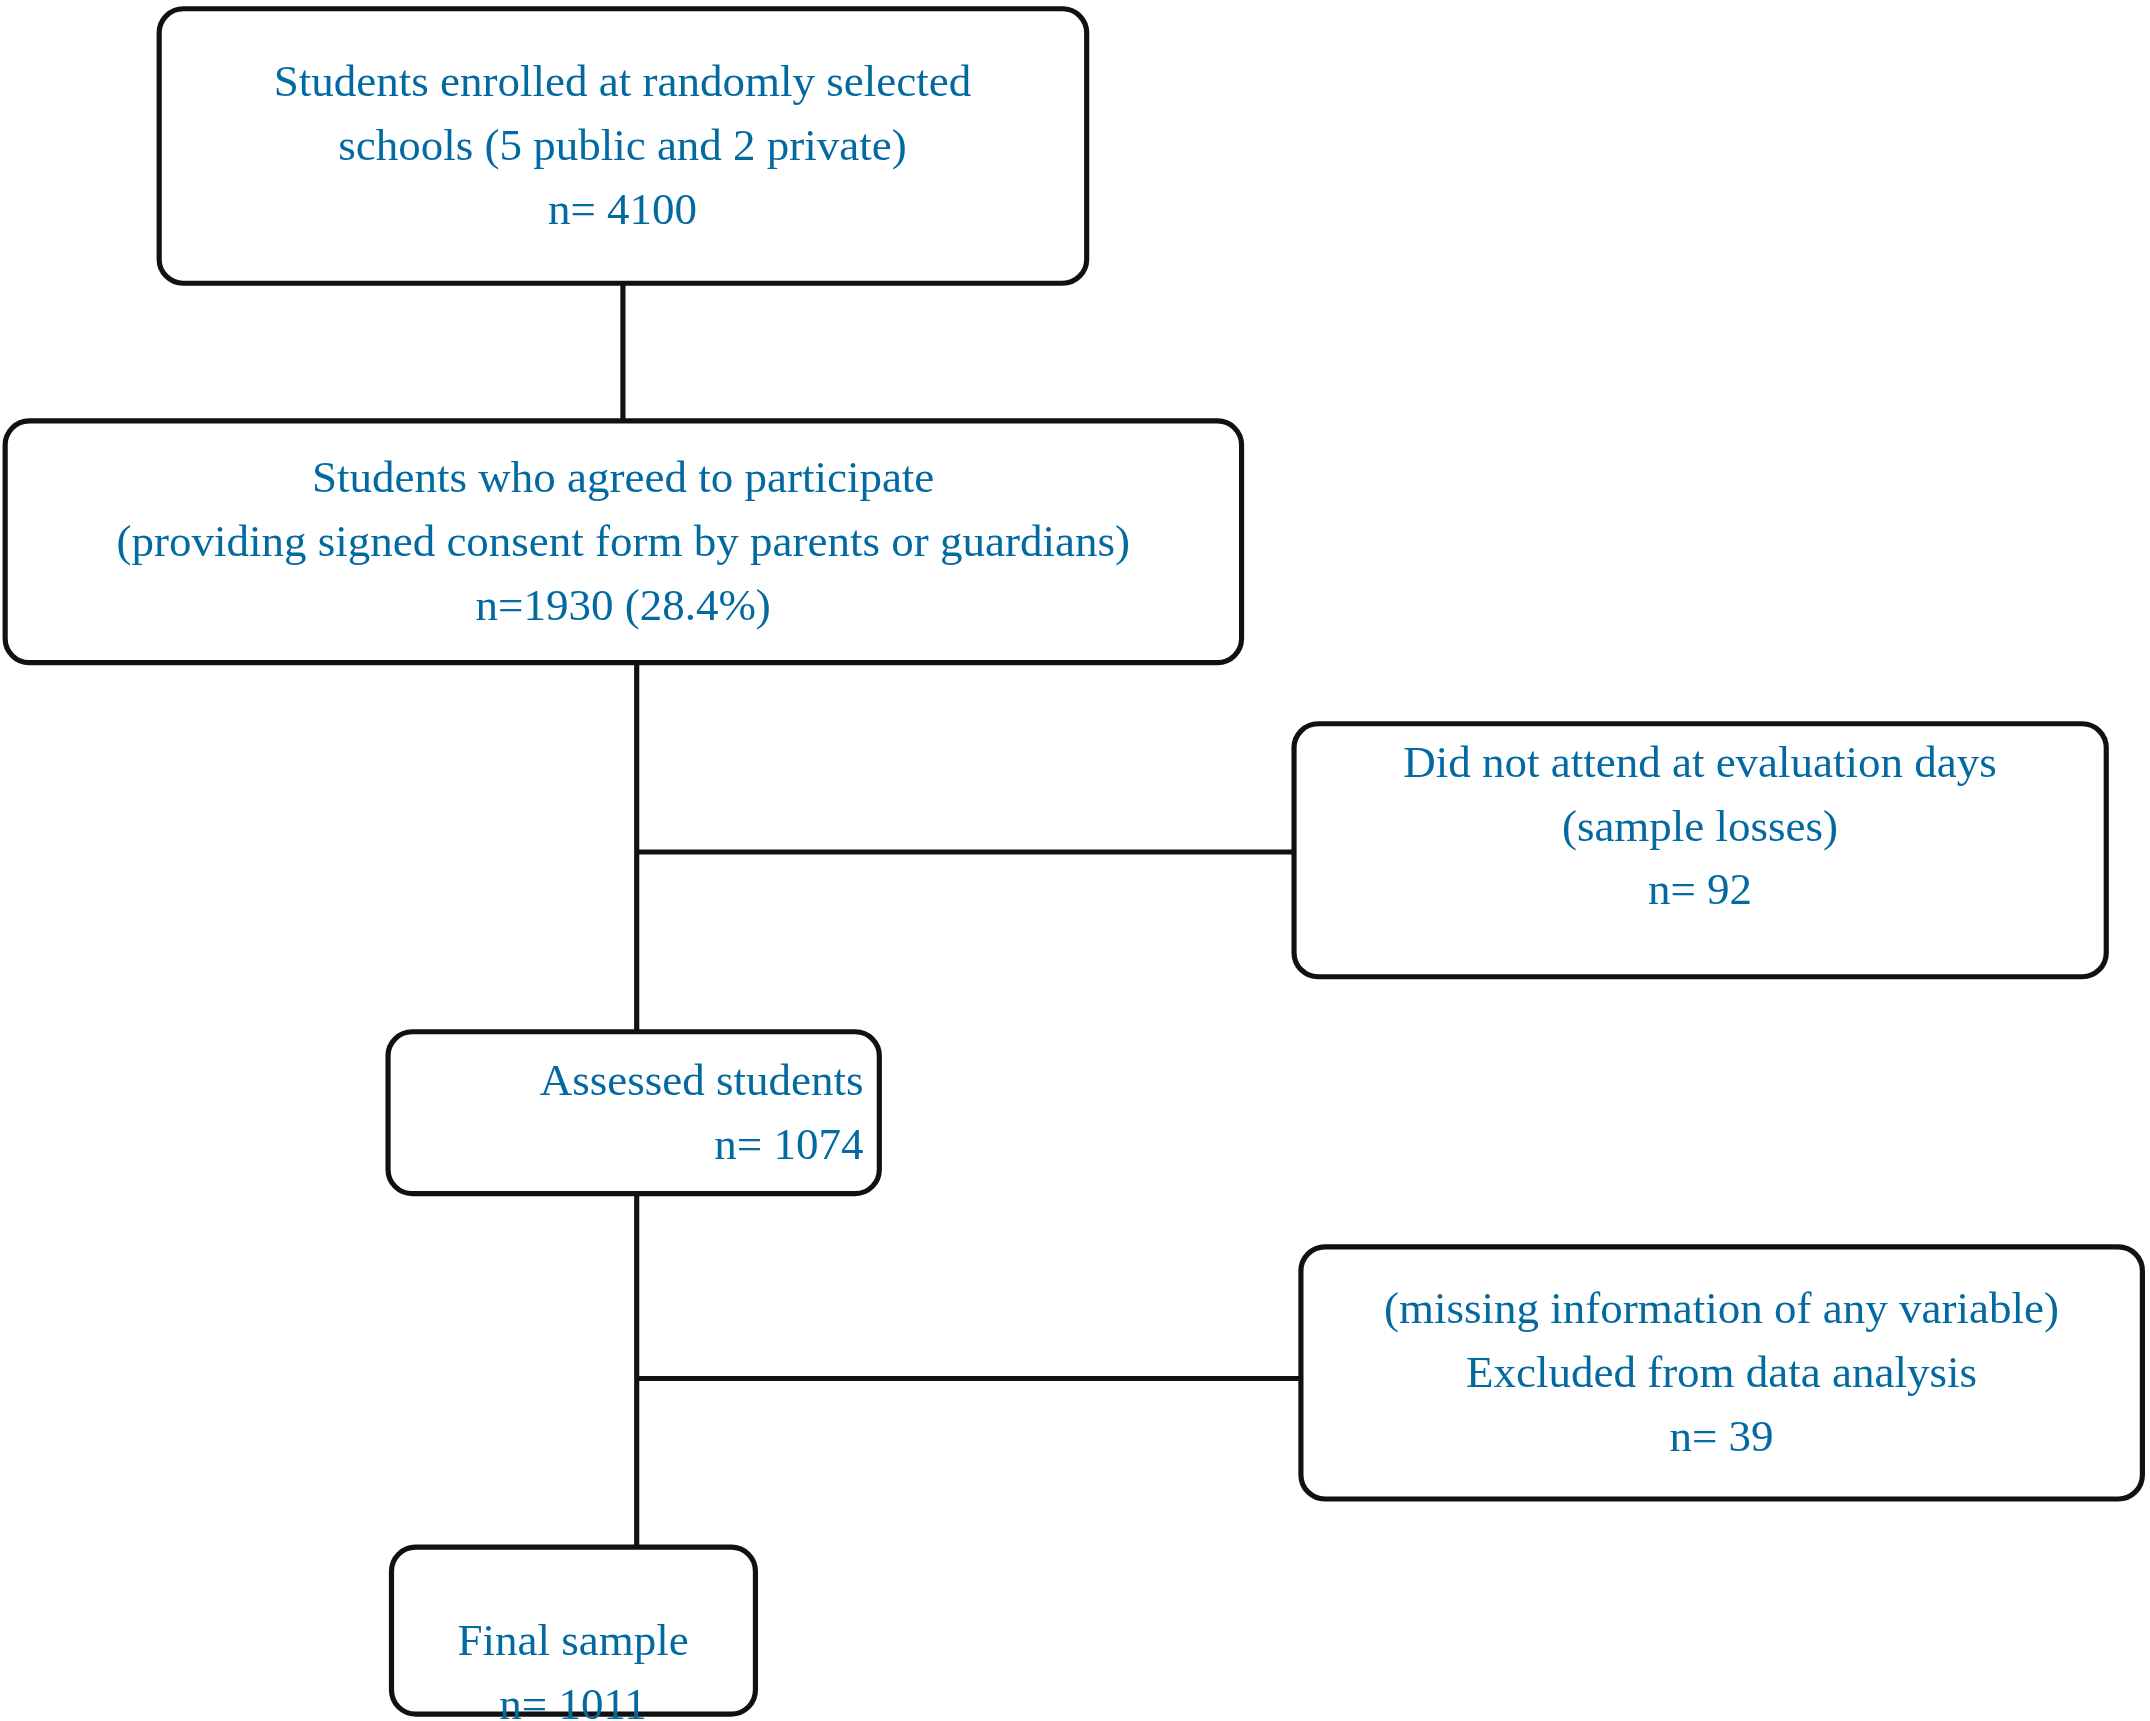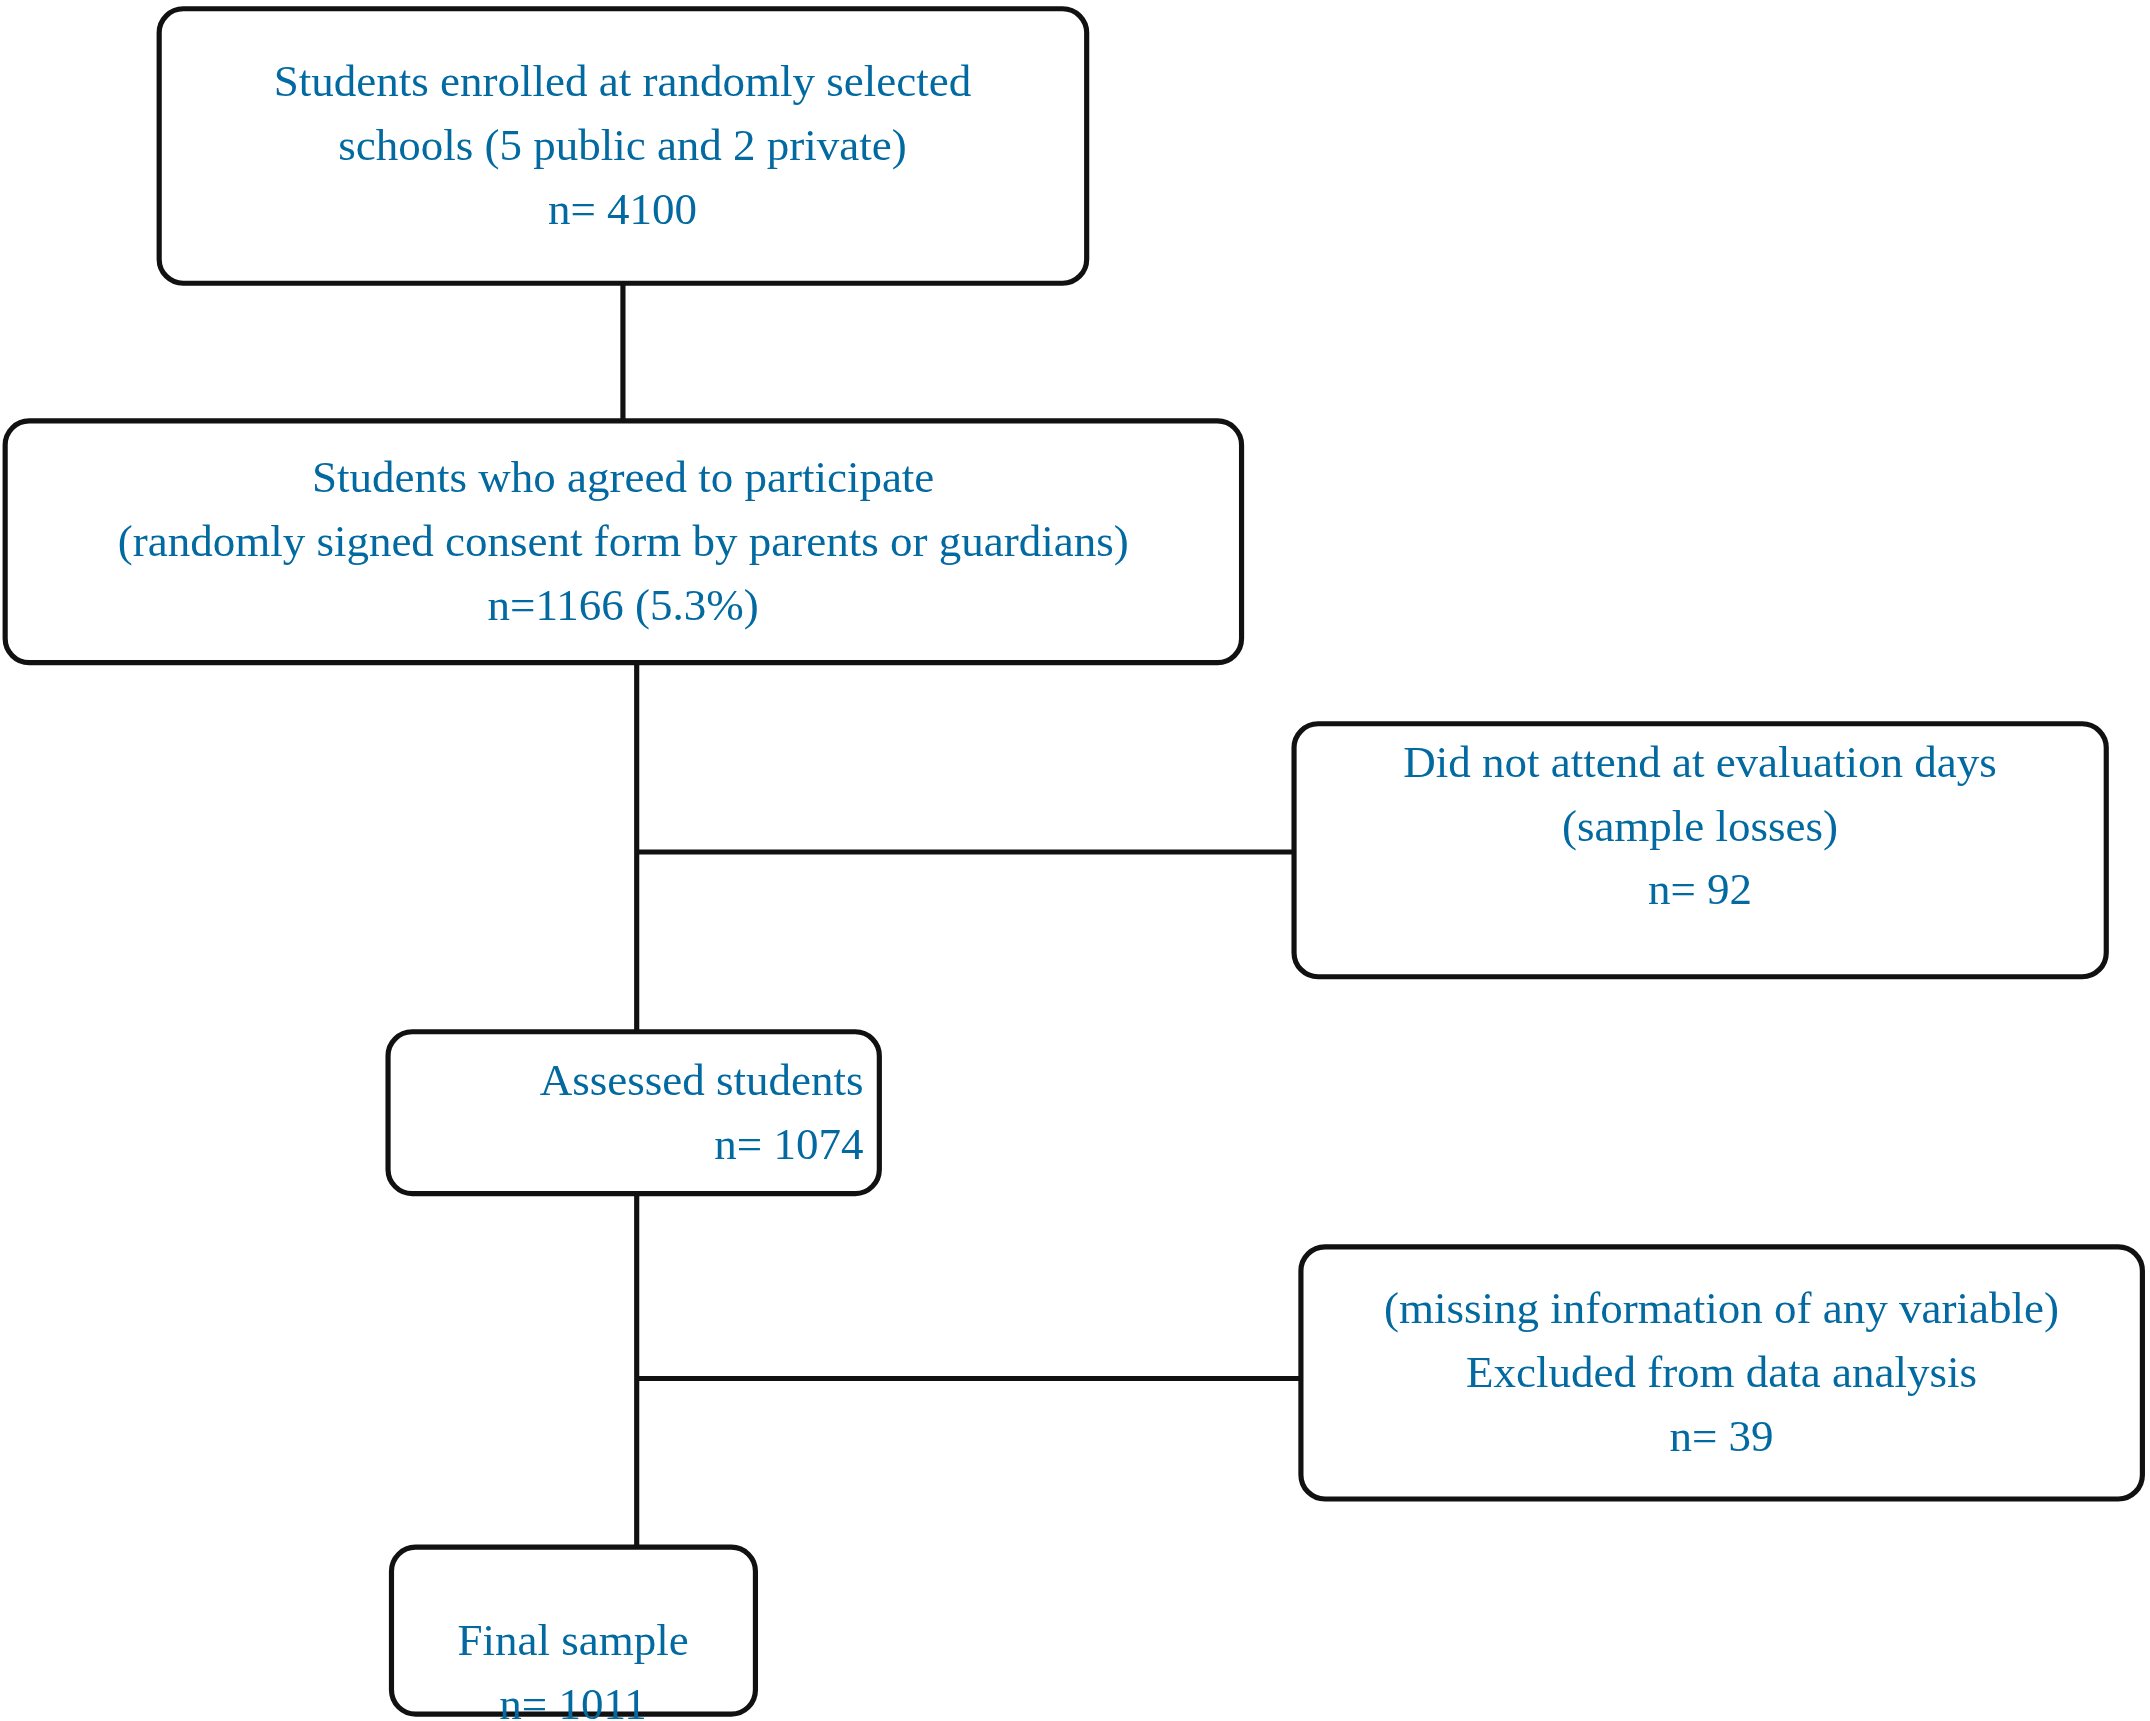--- a/index.html
+++ b/index.html
@@ -85,22 +85,22 @@
   </svg>
 
   <div class="node-box" id="box-enrolled">
     <span class="node-line">Students enrolled at randomly selected</span>
     <span class="node-line">schools (5 public and 2 private)</span>
     <span class="node-line">n= 4100</span>
   </div>
 
   <div class="node-box" id="box-agreed">
     <span class="node-line">Students who agreed to participate</span>
-    <span class="node-line">(randomly signed consent form by parents or guardians)</span>
-    <span class="node-line">n=1166 (5.3%)</span>
+    <span class="node-line">(providing signed consent form by parents or guardians)</span>
+    <span class="node-line">n=1930 (28.4%)</span>
   </div>
 
   <div class="node-box" id="box-notattend">
     <span class="node-line">Did not attend at evaluation days</span>
     <span class="node-line">(sample losses)</span>
     <span class="node-line">n= 92</span>
   </div>
 
   <div class="node-box" id="box-assessed">
     <span class="node-line">Assessed students</span>

